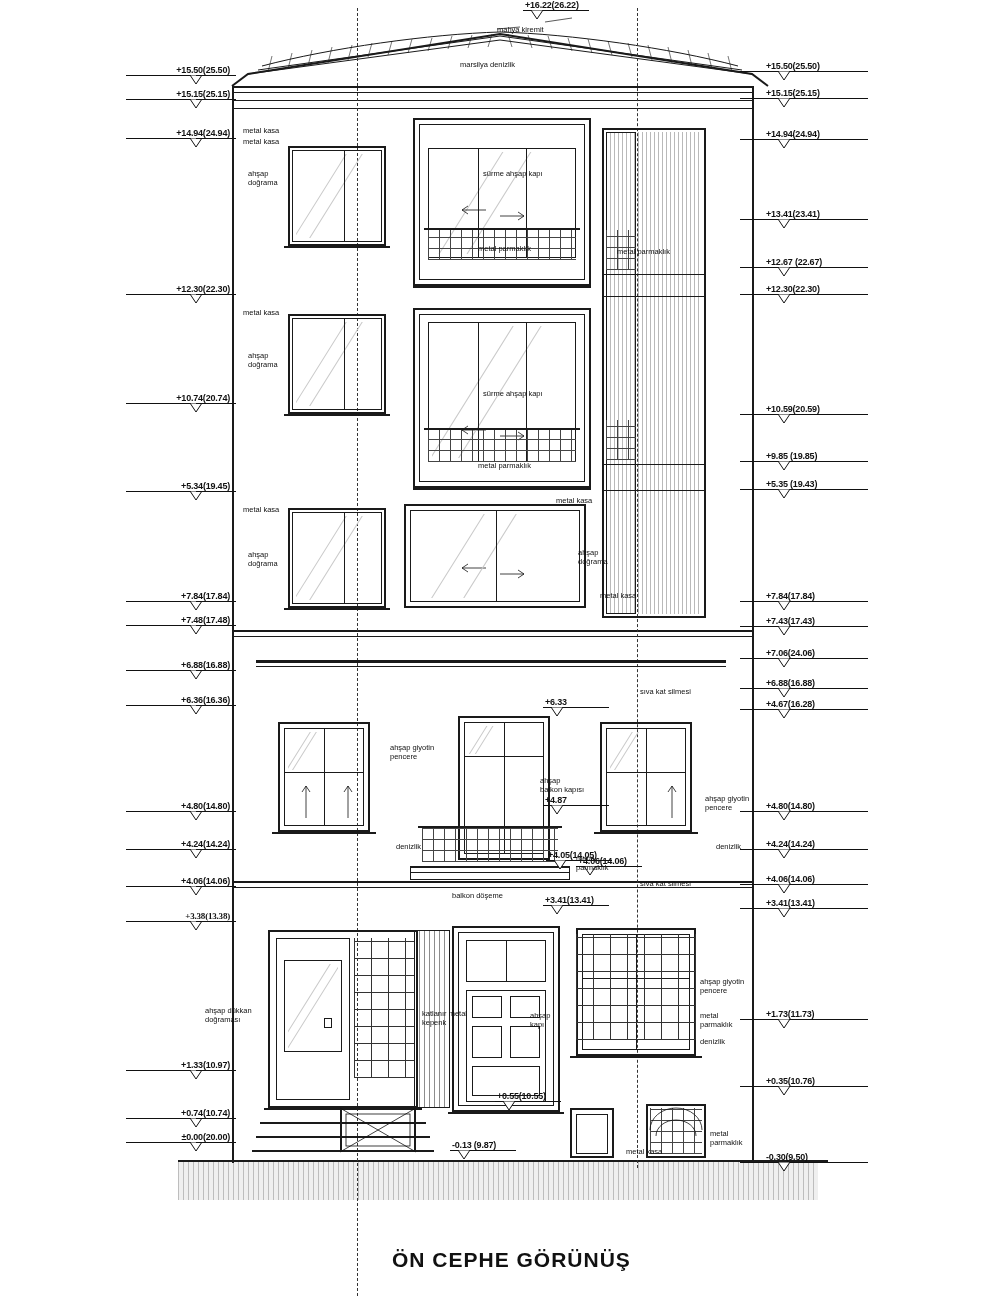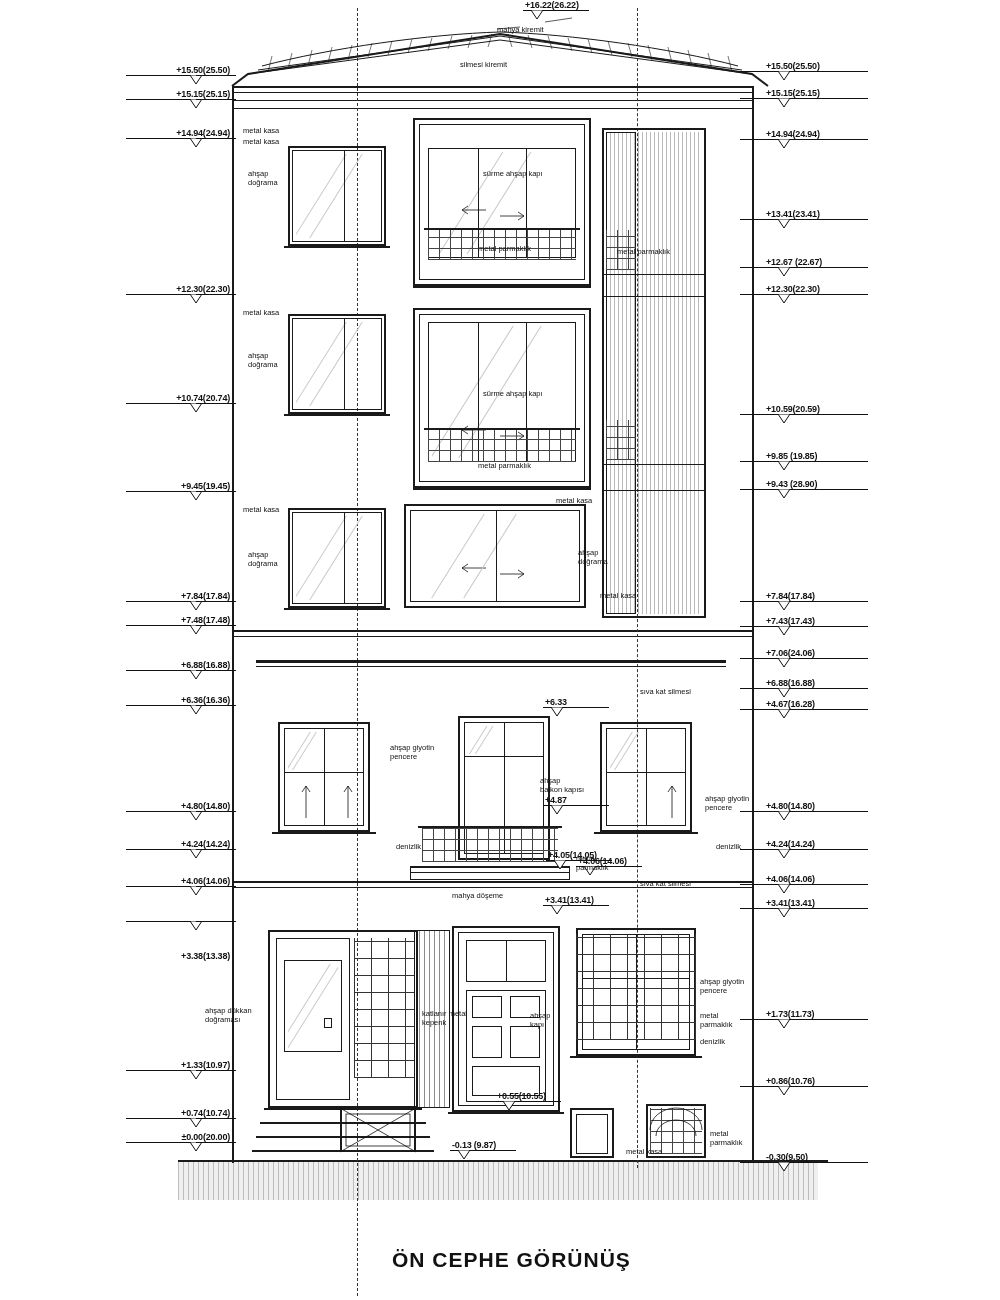--- a/index.html
+++ b/index.html
@@ -282,21 +282,21 @@
       <svg width="13" height="10" style="position: absolute; left: 190px; top: 294px;">
         <polygon points="0,0 12,0 6,9" fill="#fff" stroke="#111" stroke-width="1"></polygon>
       </svg>
       <div class="lvlline" style="left: 196px; width: 40px; top: 294px;"></div>
       <div class="lvl r" style="left: 120px; width: 110px; top: 393px;">+10.74(20.74)</div>
       <div class="lvlline" style="left: 126px; width: 104px; top: 403px;"></div>
       <svg width="13" height="10" style="position: absolute; left: 190px; top: 403px;">
         <polygon points="0,0 12,0 6,9" fill="#fff" stroke="#111" stroke-width="1"></polygon>
       </svg>
       <div class="lvlline" style="left: 196px; width: 40px; top: 403px;"></div>
-      <div class="lvl r" style="left: 120px; width: 110px; top: 481px;">+9.45(19.45)</div>
+      <div class="lvl r" style="left: 120px; width: 110px; top: 481px;">+5.34(19.45)</div>
       <div class="lvlline" style="left: 126px; width: 104px; top: 491px;"></div>
       <svg width="13" height="10" style="position: absolute; left: 190px; top: 491px;">
         <polygon points="0,0 12,0 6,9" fill="#fff" stroke="#111" stroke-width="1"></polygon>
       </svg>
       <div class="lvlline" style="left: 196px; width: 40px; top: 491px;"></div>
       <div class="lvl r" style="left: 120px; width: 110px; top: 591px;">+7.84(17.84)</div>
       <div class="lvlline" style="left: 126px; width: 104px; top: 601px;"></div>
       <svg width="13" height="10" style="position: absolute; left: 190px; top: 601px;">
         <polygon points="0,0 12,0 6,9" fill="#fff" stroke="#111" stroke-width="1"></polygon>
       </svg>
@@ -330,21 +330,21 @@
       <svg width="13" height="10" style="position: absolute; left: 190px; top: 849px;">
         <polygon points="0,0 12,0 6,9" fill="#fff" stroke="#111" stroke-width="1"></polygon>
       </svg>
       <div class="lvlline" style="left: 196px; width: 40px; top: 849px;"></div>
       <div class="lvl r" style="left: 120px; width: 110px; top: 876px;">+4.06(14.06)</div>
       <div class="lvlline" style="left: 126px; width: 104px; top: 886px;"></div>
       <svg width="13" height="10" style="position: absolute; left: 190px; top: 886px;">
         <polygon points="0,0 12,0 6,9" fill="#fff" stroke="#111" stroke-width="1"></polygon>
       </svg>
       <div class="lvlline" style="left: 196px; width: 40px; top: 886px;"></div>
-      <div class="lvl r" style="left: 120px; width: 110px; top: 951px;">+3.38(13.38)</div>
+      <div class="lvl r" style="left: 120px; width: 110px; top: 911px; font-family: Liberation Serif, serif;">+3.38(13.38)</div>
       <div class="lvlline" style="left: 126px; width: 104px; top: 921px;"></div>
       <svg width="13" height="10" style="position: absolute; left: 190px; top: 921px;">
         <polygon points="0,0 12,0 6,9" fill="#fff" stroke="#111" stroke-width="1"></polygon>
       </svg>
       <div class="lvlline" style="left: 196px; width: 40px; top: 921px;"></div>
       <div class="lvl r" style="left: 120px; width: 110px; top: 1060px;">+1.33(10.97)</div>
       <div class="lvlline" style="left: 126px; width: 104px; top: 1070px;"></div>
       <svg width="13" height="10" style="position: absolute; left: 190px; top: 1070px;">
         <polygon points="0,0 12,0 6,9" fill="#fff" stroke="#111" stroke-width="1"></polygon>
       </svg>
@@ -404,21 +404,21 @@
       <svg width="13" height="10" style="position: absolute; left: 778px; top: 414px;">
         <polygon points="0,0 12,0 6,9" fill="#fff" stroke="#111" stroke-width="1"></polygon>
       </svg>
       <div class="lvlline" style="left: 740px; width: 26px; top: 414px;"></div>
       <div class="lvl" style="left: 766px; top: 451px;">+9.85 (19.85)</div>
       <div class="lvlline" style="left: 764px; width: 104px; top: 461px;"></div>
       <svg width="13" height="10" style="position: absolute; left: 778px; top: 461px;">
         <polygon points="0,0 12,0 6,9" fill="#fff" stroke="#111" stroke-width="1"></polygon>
       </svg>
       <div class="lvlline" style="left: 740px; width: 26px; top: 461px;"></div>
-      <div class="lvl" style="left: 766px; top: 479px;">+9.43 (28.90)</div>
+      <div class="lvl" style="left: 766px; top: 479px;">+5.35 (19.43)</div>
       <div class="lvlline" style="left: 764px; width: 104px; top: 489px;"></div>
       <svg width="13" height="10" style="position: absolute; left: 778px; top: 489px;">
         <polygon points="0,0 12,0 6,9" fill="#fff" stroke="#111" stroke-width="1"></polygon>
       </svg>
       <div class="lvlline" style="left: 740px; width: 26px; top: 489px;"></div>
       <div class="lvl" style="left: 766px; top: 591px;">+7.84(17.84)</div>
       <div class="lvlline" style="left: 764px; width: 104px; top: 601px;"></div>
       <svg width="13" height="10" style="position: absolute; left: 778px; top: 601px;">
         <polygon points="0,0 12,0 6,9" fill="#fff" stroke="#111" stroke-width="1"></polygon>
       </svg>
@@ -470,21 +470,21 @@
       <svg width="13" height="10" style="position: absolute; left: 778px; top: 908px;">
         <polygon points="0,0 12,0 6,9" fill="#fff" stroke="#111" stroke-width="1"></polygon>
       </svg>
       <div class="lvlline" style="left: 740px; width: 26px; top: 908px;"></div>
       <div class="lvl" style="left: 766px; top: 1009px;">+1.73(11.73)</div>
       <div class="lvlline" style="left: 764px; width: 104px; top: 1019px;"></div>
       <svg width="13" height="10" style="position: absolute; left: 778px; top: 1019px;">
         <polygon points="0,0 12,0 6,9" fill="#fff" stroke="#111" stroke-width="1"></polygon>
       </svg>
       <div class="lvlline" style="left: 740px; width: 26px; top: 1019px;"></div>
-      <div class="lvl" style="left: 766px; top: 1076px;">+0.86(10.76)</div>
+      <div class="lvl" style="left: 766px; top: 1076px;">+0.35(10.76)</div>
       <div class="lvlline" style="left: 764px; width: 104px; top: 1086px;"></div>
       <svg width="13" height="10" style="position: absolute; left: 778px; top: 1086px;">
         <polygon points="0,0 12,0 6,9" fill="#fff" stroke="#111" stroke-width="1"></polygon>
       </svg>
       <div class="lvlline" style="left: 740px; width: 26px; top: 1086px;"></div>
       <div class="lvl" style="left: 766px; top: 1152px;">-0.30(9.50)</div>
       <div class="lvlline" style="left: 764px; width: 104px; top: 1162px;"></div>
       <svg width="13" height="10" style="position: absolute; left: 778px; top: 1162px;">
         <polygon points="0,0 12,0 6,9" fill="#fff" stroke="#111" stroke-width="1"></polygon>
       </svg>
@@ -527,21 +527,21 @@
         <polygon points="0,0 12,0 6,9" fill="#fff" stroke="#111" stroke-width="1"></polygon>
       </svg>
       <div class="lvl" style="left: 452px; top: 1140px;">-0.13 (9.87)</div>
       <div class="lvlline" style="left: 450px; width: 66px; top: 1150px;"></div>
       <svg width="13" height="10" style="position: absolute; left: 458px; top: 1150px;">
         <polygon points="0,0 12,0 6,9" fill="#fff" stroke="#111" stroke-width="1"></polygon>
       </svg>
     </div>
   <div>
       <div class="note" style="left: 497px; top: 26px; white-space: pre;">mahya kiremit</div>
-      <div class="note" style="left: 460px; top: 61px; white-space: pre;">silmesi kiremit</div>
+      <div class="note" style="left: 460px; top: 61px; white-space: pre;">marsilya denizlik</div>
       <div class="note" style="left: 243px; top: 127px; white-space: pre;">metal kasa</div>
       <div class="note" style="left: 243px; top: 138px; white-space: pre;">metal kasa</div>
       <div class="note" style="left: 248px; top: 170px; white-space: pre;">ahşap
 doğrama</div>
       <div class="note" style="left: 483px; top: 170px; white-space: pre;">sürme ahşap kapı</div>
       <div class="note" style="left: 478px; top: 245px; white-space: pre;">metal parmaklık</div>
       <div class="note" style="left: 617px; top: 248px; white-space: pre;">metal parmaklık</div>
       <div class="note" style="left: 243px; top: 309px; white-space: pre;">metal kasa</div>
       <div class="note" style="left: 248px; top: 352px; white-space: pre;">ahşap
 doğrama</div>
@@ -558,21 +558,21 @@
       <div class="note" style="left: 390px; top: 744px; white-space: pre;">ahşap giyotin
 pencere</div>
       <div class="note" style="left: 540px; top: 777px; white-space: pre;">ahşap
 balkon kapısı</div>
       <div class="note" style="left: 705px; top: 795px; white-space: pre;">ahşap giyotin
 pencere</div>
       <div class="note" style="left: 396px; top: 843px; white-space: pre;">denizlik</div>
       <div class="note" style="left: 716px; top: 843px; white-space: pre;">denizlik</div>
       <div class="note" style="left: 576px; top: 855px; white-space: pre;">metal
 parmaklık</div>
-      <div class="note" style="left: 452px; top: 892px; white-space: pre;">mahya döşeme</div>
+      <div class="note" style="left: 452px; top: 892px; white-space: pre;">balkon döşeme</div>
       <div class="note" style="left: 640px; top: 880px; white-space: pre;">sıva kat silmesi</div>
       <div class="note" style="left: 205px; top: 1007px; white-space: pre;">ahşap dükkan
 doğraması</div>
       <div class="note" style="left: 422px; top: 1010px; white-space: pre;">katlanır metal
 kepenk</div>
       <div class="note" style="left: 530px; top: 1012px; white-space: pre;">ahşap
 kapı</div>
       <div class="note" style="left: 700px; top: 978px; white-space: pre;">ahşap giyotin
 pencere</div>
       <div class="note" style="left: 700px; top: 1012px; white-space: pre;">metal

